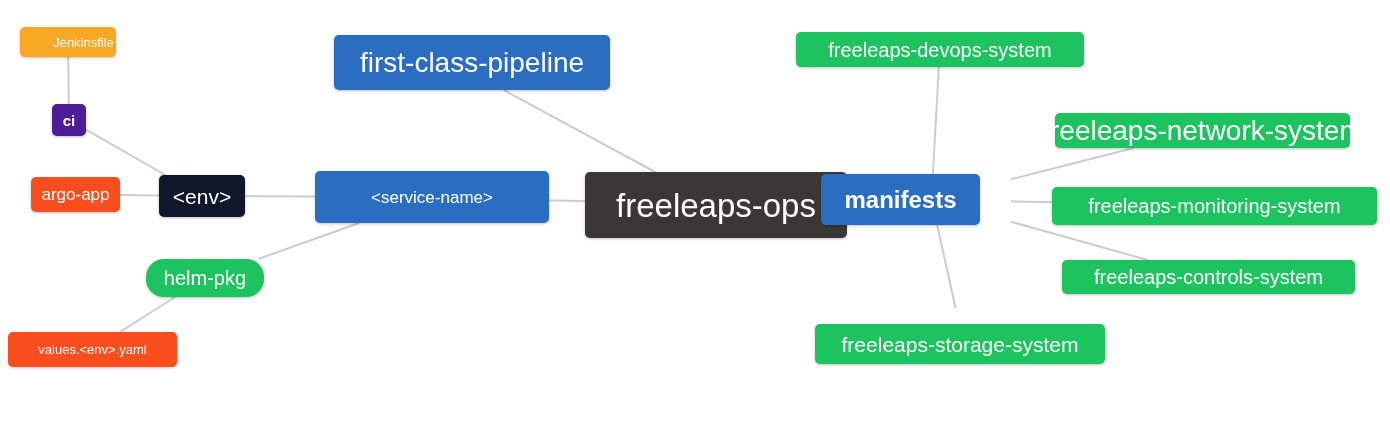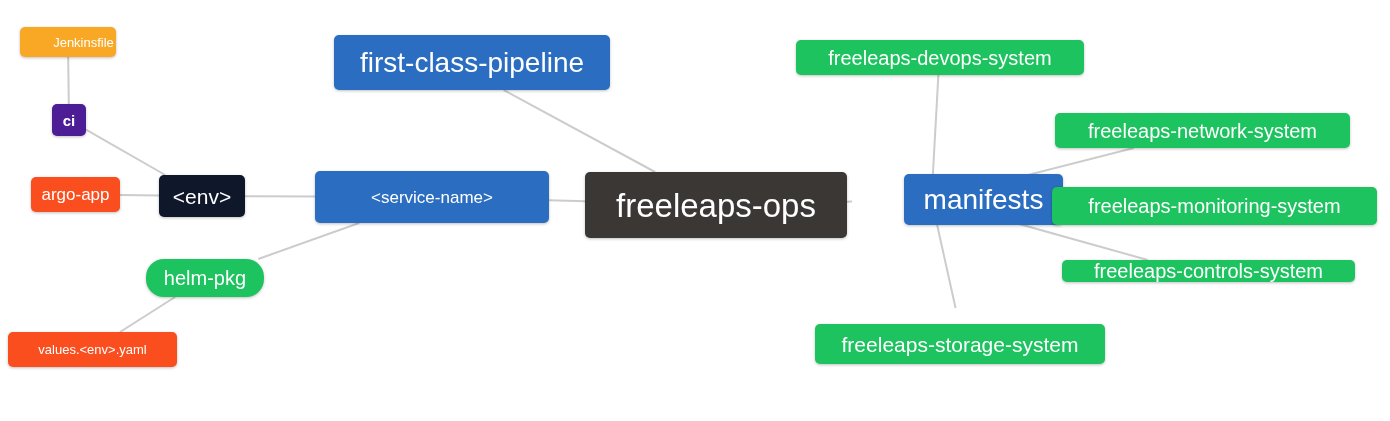--- a/index.html
+++ b/index.html
@@ -53,25 +53,25 @@
       <line x1="120.03496503496504" y1="332" x2="175.1048951048951" y2="297" stroke="#cccccc" stroke-width="2"></line>
       <line x1="932.9074675324675" y1="174" x2="939.0340909090909" y2="63" stroke="#cccccc" stroke-width="2"></line>
       <line x1="1011" y1="179.25830258302582" x2="1133.768115942029" y2="148" stroke="#cccccc" stroke-width="2"></line>
       <line x1="1011" y1="201.32597173144876" x2="1052" y2="202.26766784452298" stroke="#cccccc" stroke-width="2"></line>
       <line x1="1011" y1="221.7427797833935" x2="1147.7387096774194" y2="260" stroke="#cccccc" stroke-width="2"></line>
       <line x1="937.1556420233463" y1="225" x2="955.5642023346303" y2="308" stroke="#cccccc" stroke-width="2"></line>
     </svg>
     <div class="node" style="left: 585px; top: 172px; width: 262px; height: 66px; background: rgb(59, 55, 53); color: rgb(255, 255, 255); font-size: 33px;">freeleaps-ops</div>
     <div class="node" style="left: 315px; top: 35px; width: 276px; height: 55px; background: rgb(43, 109, 192); color: rgb(255, 255, 255); font-size: 28px; margin-left: 19px;">first-class-pipeline</div>
     <div class="node" style="left: 315px; top: 171px; width: 234px; height: 52px; background: rgb(43, 109, 192); color: rgb(255, 255, 255); font-size: 17px;">&lt;service-name&gt;</div>
-    <div class="node" style="left: 904px; top: 174px; width: 159px; height: 51px; background: rgb(43, 109, 192); color: rgb(255, 255, 255); font-size: 28px;">manifests</div>
+    <div class="node" style="left: 821px; top: 174px; width: 159px; height: 51px; background: rgb(43, 109, 192); color: rgb(255, 255, 255); font-size: 24px; font-weight: bold;">manifests</div>
     <div class="node" style="left: 159px; top: 175px; width: 86px; height: 42px; background: #0f172a; color: rgb(255, 255, 255); font-size: 21px;">&lt;env&gt;</div>
     <div class="node" style="left: 146px; top: 259px; width: 118px; height: 38px; background: rgb(29, 195, 95); color: rgb(255, 255, 255); font-size: 20px; border-radius: 18px;">helm-pkg</div>
     <div class="node" style="left: 52px; top: 104px; width: 34px; height: 32px; background: #4c1d95; color: rgb(255, 255, 255); font-size: 15px; font-weight: bold;">ci</div>
     <div class="node" style="left: 31px; top: 177px; width: 89px; height: 35px; background: rgb(251, 78, 30); color: rgb(255, 255, 255); font-size: 17px;">argo-app</div>
     <div class="node" style="left: 20px; top: 27px; width: 96px; height: 30px; background: rgb(248, 168, 37); color: rgb(255, 255, 255); font-size: 13px; padding-left: 37px;">Jenkinsfile</div>
     <div class="node" style="left: 8px; top: 332px; width: 169px; height: 35px; background: rgb(251, 78, 30); color: rgb(255, 255, 255); font-size: 13px;">values.&lt;env&gt;.yaml</div>
-    <div class="node" style="left: 796px; top: 40px; width: 288px; height: 35px; background: rgb(29, 195, 95); color: rgb(255, 255, 255); font-size: 20px;">freeleaps-devops-system</div>
-    <div class="node" style="left: 1055px; top: 113px; width: 295px; height: 35px; background: rgb(29, 195, 95); color: rgb(255, 255, 255); font-size: 20px;">freeleaps-network-system</div>
+    <div class="node" style="left: 796px; top: 32px; width: 288px; height: 35px; background: rgb(29, 195, 95); color: rgb(255, 255, 255); font-size: 20px;">freeleaps-devops-system</div>
+    <div class="node" style="left: 1055px; top: 113px; width: 295px; height: 35px; background: rgb(29, 195, 95); color: rgb(255, 255, 255); font-size: 28px;">freeleaps-network-system</div>
     <div class="node" style="left: 1052px; top: 187px; width: 325px; height: 38px; background: rgb(29, 195, 95); color: rgb(255, 255, 255); font-size: 20px;">freeleaps-monitoring-system</div>
-    <div class="node" style="left: 1062px; top: 260px; width: 293px; height: 22px; background: rgb(29, 195, 95); color: rgb(255, 255, 255); font-size: 20px;">freeleaps-controls-system</div>
+    <div class="node" style="left: 1062px; top: 260px; width: 293px; height: 34px; background: rgb(29, 195, 95); color: rgb(255, 255, 255); font-size: 20px;">freeleaps-controls-system</div>
     <div class="node" style="left: 815px; top: 324px; width: 290px; height: 40px; background: rgb(29, 195, 95); color: rgb(255, 255, 255); font-size: 21px;">freeleaps-storage-system</div>
   </div>
 
 </body></html>

